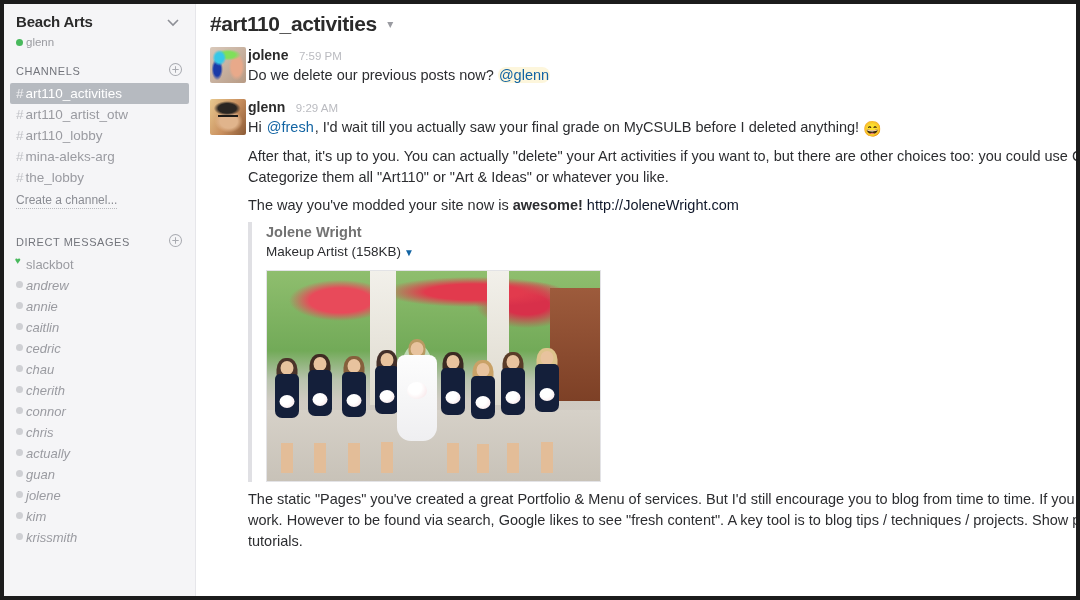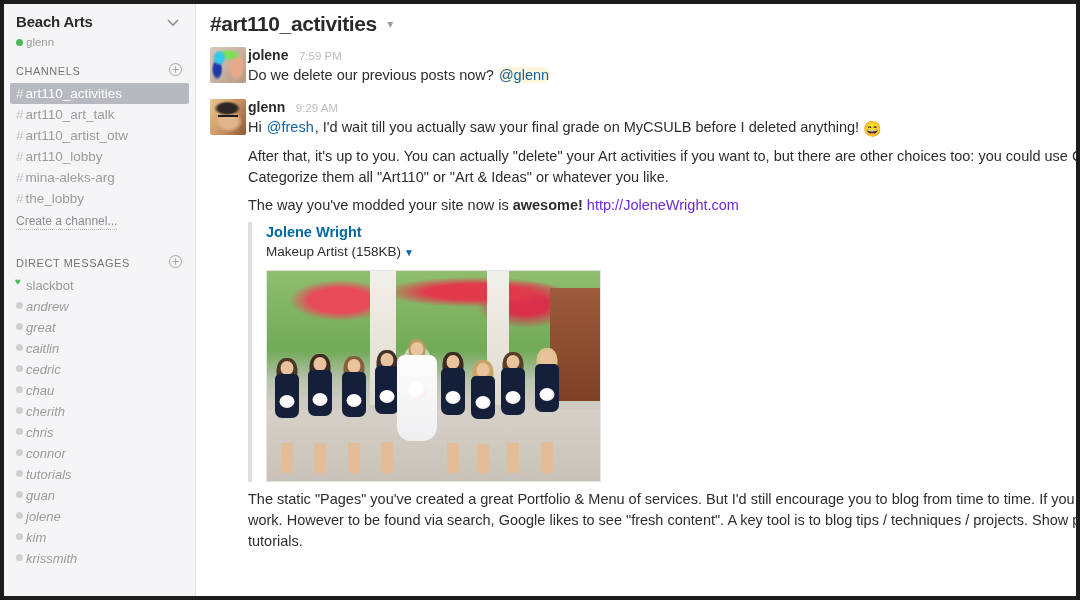--- a/index.html
+++ b/index.html
@@ -135,42 +135,42 @@
     white-space: nowrap;
   }
   .msg-para { margin-top: 7px; }
   .msg-para.wrapped { white-space: normal; width: 1000px; }
   .mention {
     color: #1264a3; background: #fdf6dc; border-radius: 8px;
     padding: 0 1px;
   }
   .mention.plain { background: transparent; }
   .bold { font-weight: bold; }
-  .link { color: #6d28d9; }
+  .link { color: #0f172a; }
 
   .date-div {
     position: relative; text-align: center;
     margin: 14px 14px 6px 14px; height: 18px;
   }
   .date-div:before {
     content: ""; position: absolute; left: 0; right: 0; top: 9px;
     border-top: 1px solid #e4e4e8;
   }
   .date-label {
     position: relative; display: inline-block;
     background: #ffffff; padding: 0 12px;
     font-size: 13px; font-weight: bold; color: #3b3c40;
   }
 
   .attach {
     margin-top: 6px; padding-left: 14px;
     border-left: 4px solid #e0e0e4;
   }
   .attach-title {
-    font-size: 14.5px; font-weight: bold; color: #0369a1;
+    font-size: 14.5px; font-weight: bold; color: #737373;
     line-height: 20px;
   }
   .attach-sub {
     font-size: 13.5px; color: #2c2d30; line-height: 19px;
   }
   .attach-caret { color: #1264a3; font-size: 10px; margin-left: 3px; }
   .attach-img {
     margin-top: 8px; width: 335px; height: 212px;
     border: 1px solid #e3e3e6; box-sizing: border-box;
     position: relative; overflow: hidden; background: #cfe3c6;
@@ -254,23 +254,20 @@
         <circle cx="8" cy="8" r="6.4" fill="none" stroke="#a9abb1" stroke-width="1.1"></circle>
         <path d="M8 4.6 V11.4 M4.6 8 H11.4" stroke="#a9abb1" stroke-width="1.1"></path>
       </svg>
     </div>
 
     <div class="chan-list">
       <div class="chan-row active">
         <span class="hash">#</span><span>art110_activities</span>
       </div>
       <div class="chan-row">
-        <span class="hash">#</span><span>art110_art_talk</span>
-      </div>
-      <div class="chan-row">
         <span class="hash">#</span><span>art110_artist_otw</span>
       </div>
       <div class="chan-row">
         <span class="hash">#</span><span>art110_lobby</span>
       </div>
       <div class="chan-row">
         <span class="hash">#</span><span>mina-aleks-arg</span>
       </div>
       <div class="chan-row">
         <span class="hash">#</span><span>the_lobby</span>
@@ -293,49 +290,49 @@
       <div class="dm-row bot">
         <span class="presence-dot heart">♥</span>
         <span>slackbot</span>
       </div>
       <div class="dm-row">
         <span class="presence-dot away"></span>
         <span>andrew</span>
       </div>
       <div class="dm-row">
         <span class="presence-dot away"></span>
-        <span>great</span>
+        <span>annie</span>
       </div>
       <div class="dm-row">
         <span class="presence-dot away"></span>
         <span>caitlin</span>
       </div>
       <div class="dm-row">
         <span class="presence-dot away"></span>
         <span>cedric</span>
       </div>
       <div class="dm-row">
         <span class="presence-dot away"></span>
         <span>chau</span>
       </div>
       <div class="dm-row">
         <span class="presence-dot away"></span>
         <span>cherith</span>
       </div>
       <div class="dm-row">
         <span class="presence-dot away"></span>
+        <span>connor</span>
+      </div>
+      <div class="dm-row">
+        <span class="presence-dot away"></span>
         <span>chris</span>
       </div>
       <div class="dm-row">
         <span class="presence-dot away"></span>
-        <span>connor</span>
-      </div>
-      <div class="dm-row">
-        <span class="presence-dot away"></span>
-        <span>tutorials</span>
+        <span>actually</span>
       </div>
       <div class="dm-row">
         <span class="presence-dot away"></span>
         <span>guan</span>
       </div>
       <div class="dm-row">
         <span class="presence-dot away"></span>
         <span>jolene</span>
       </div>
       <div class="dm-row">

